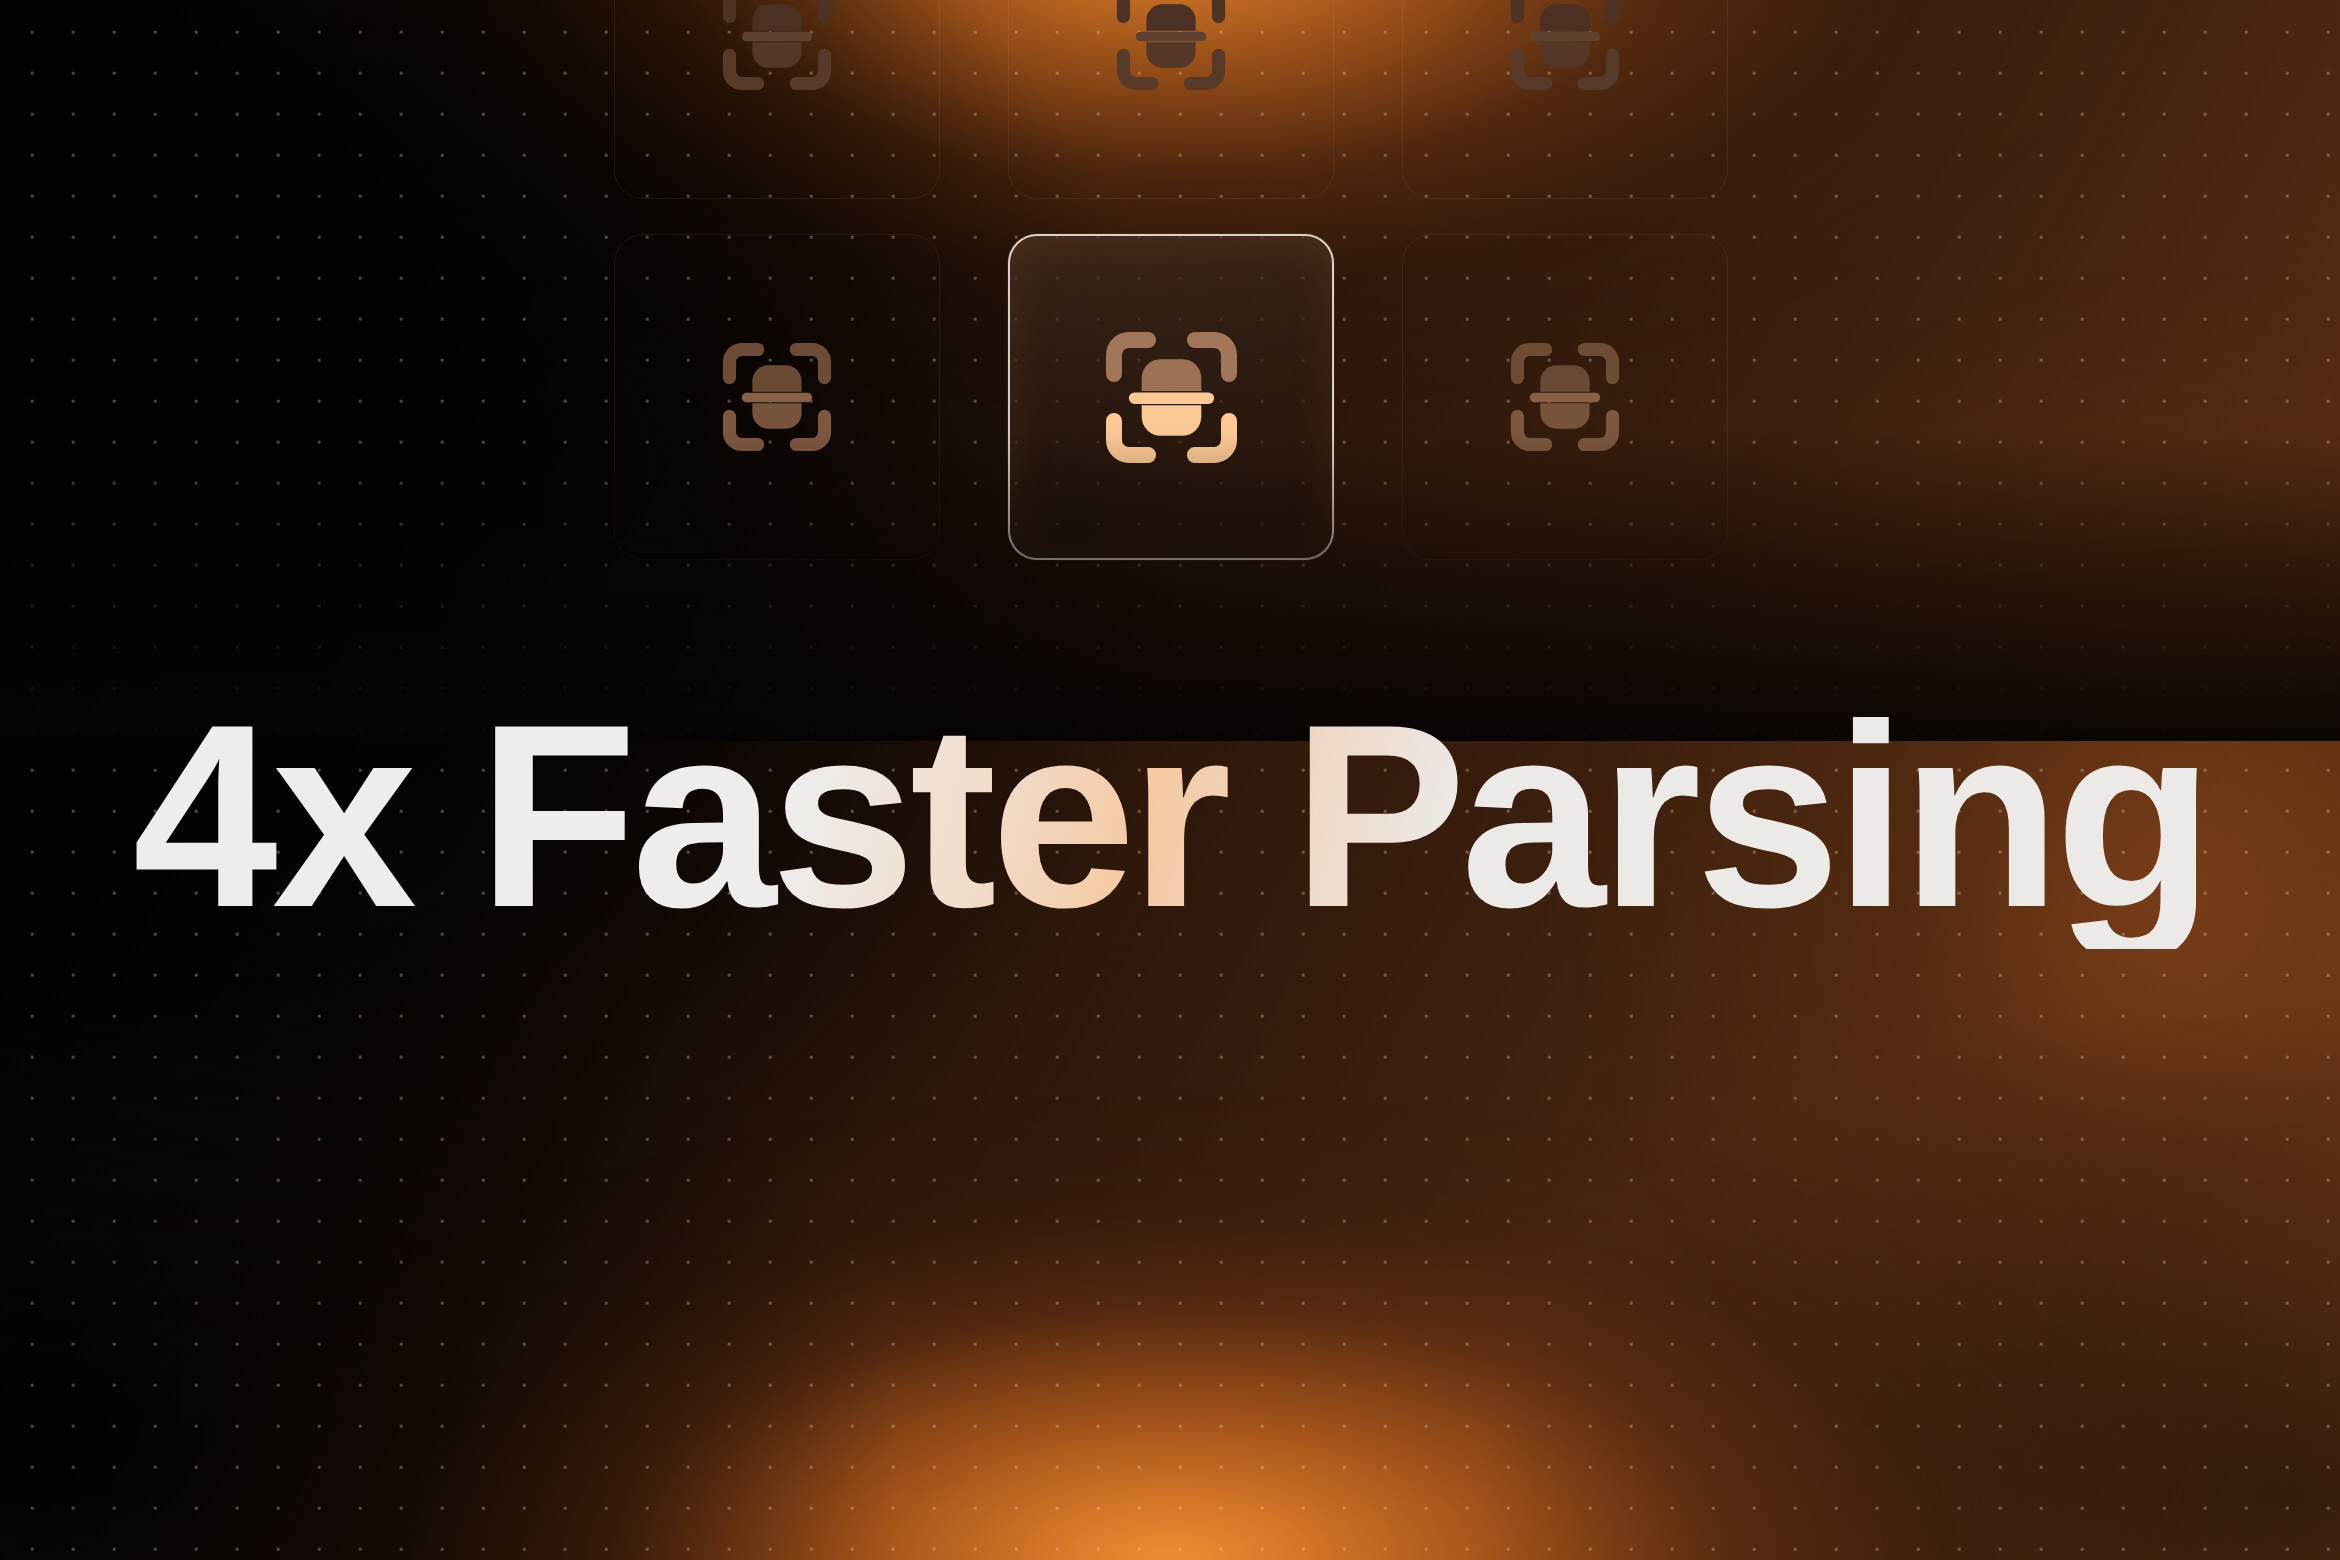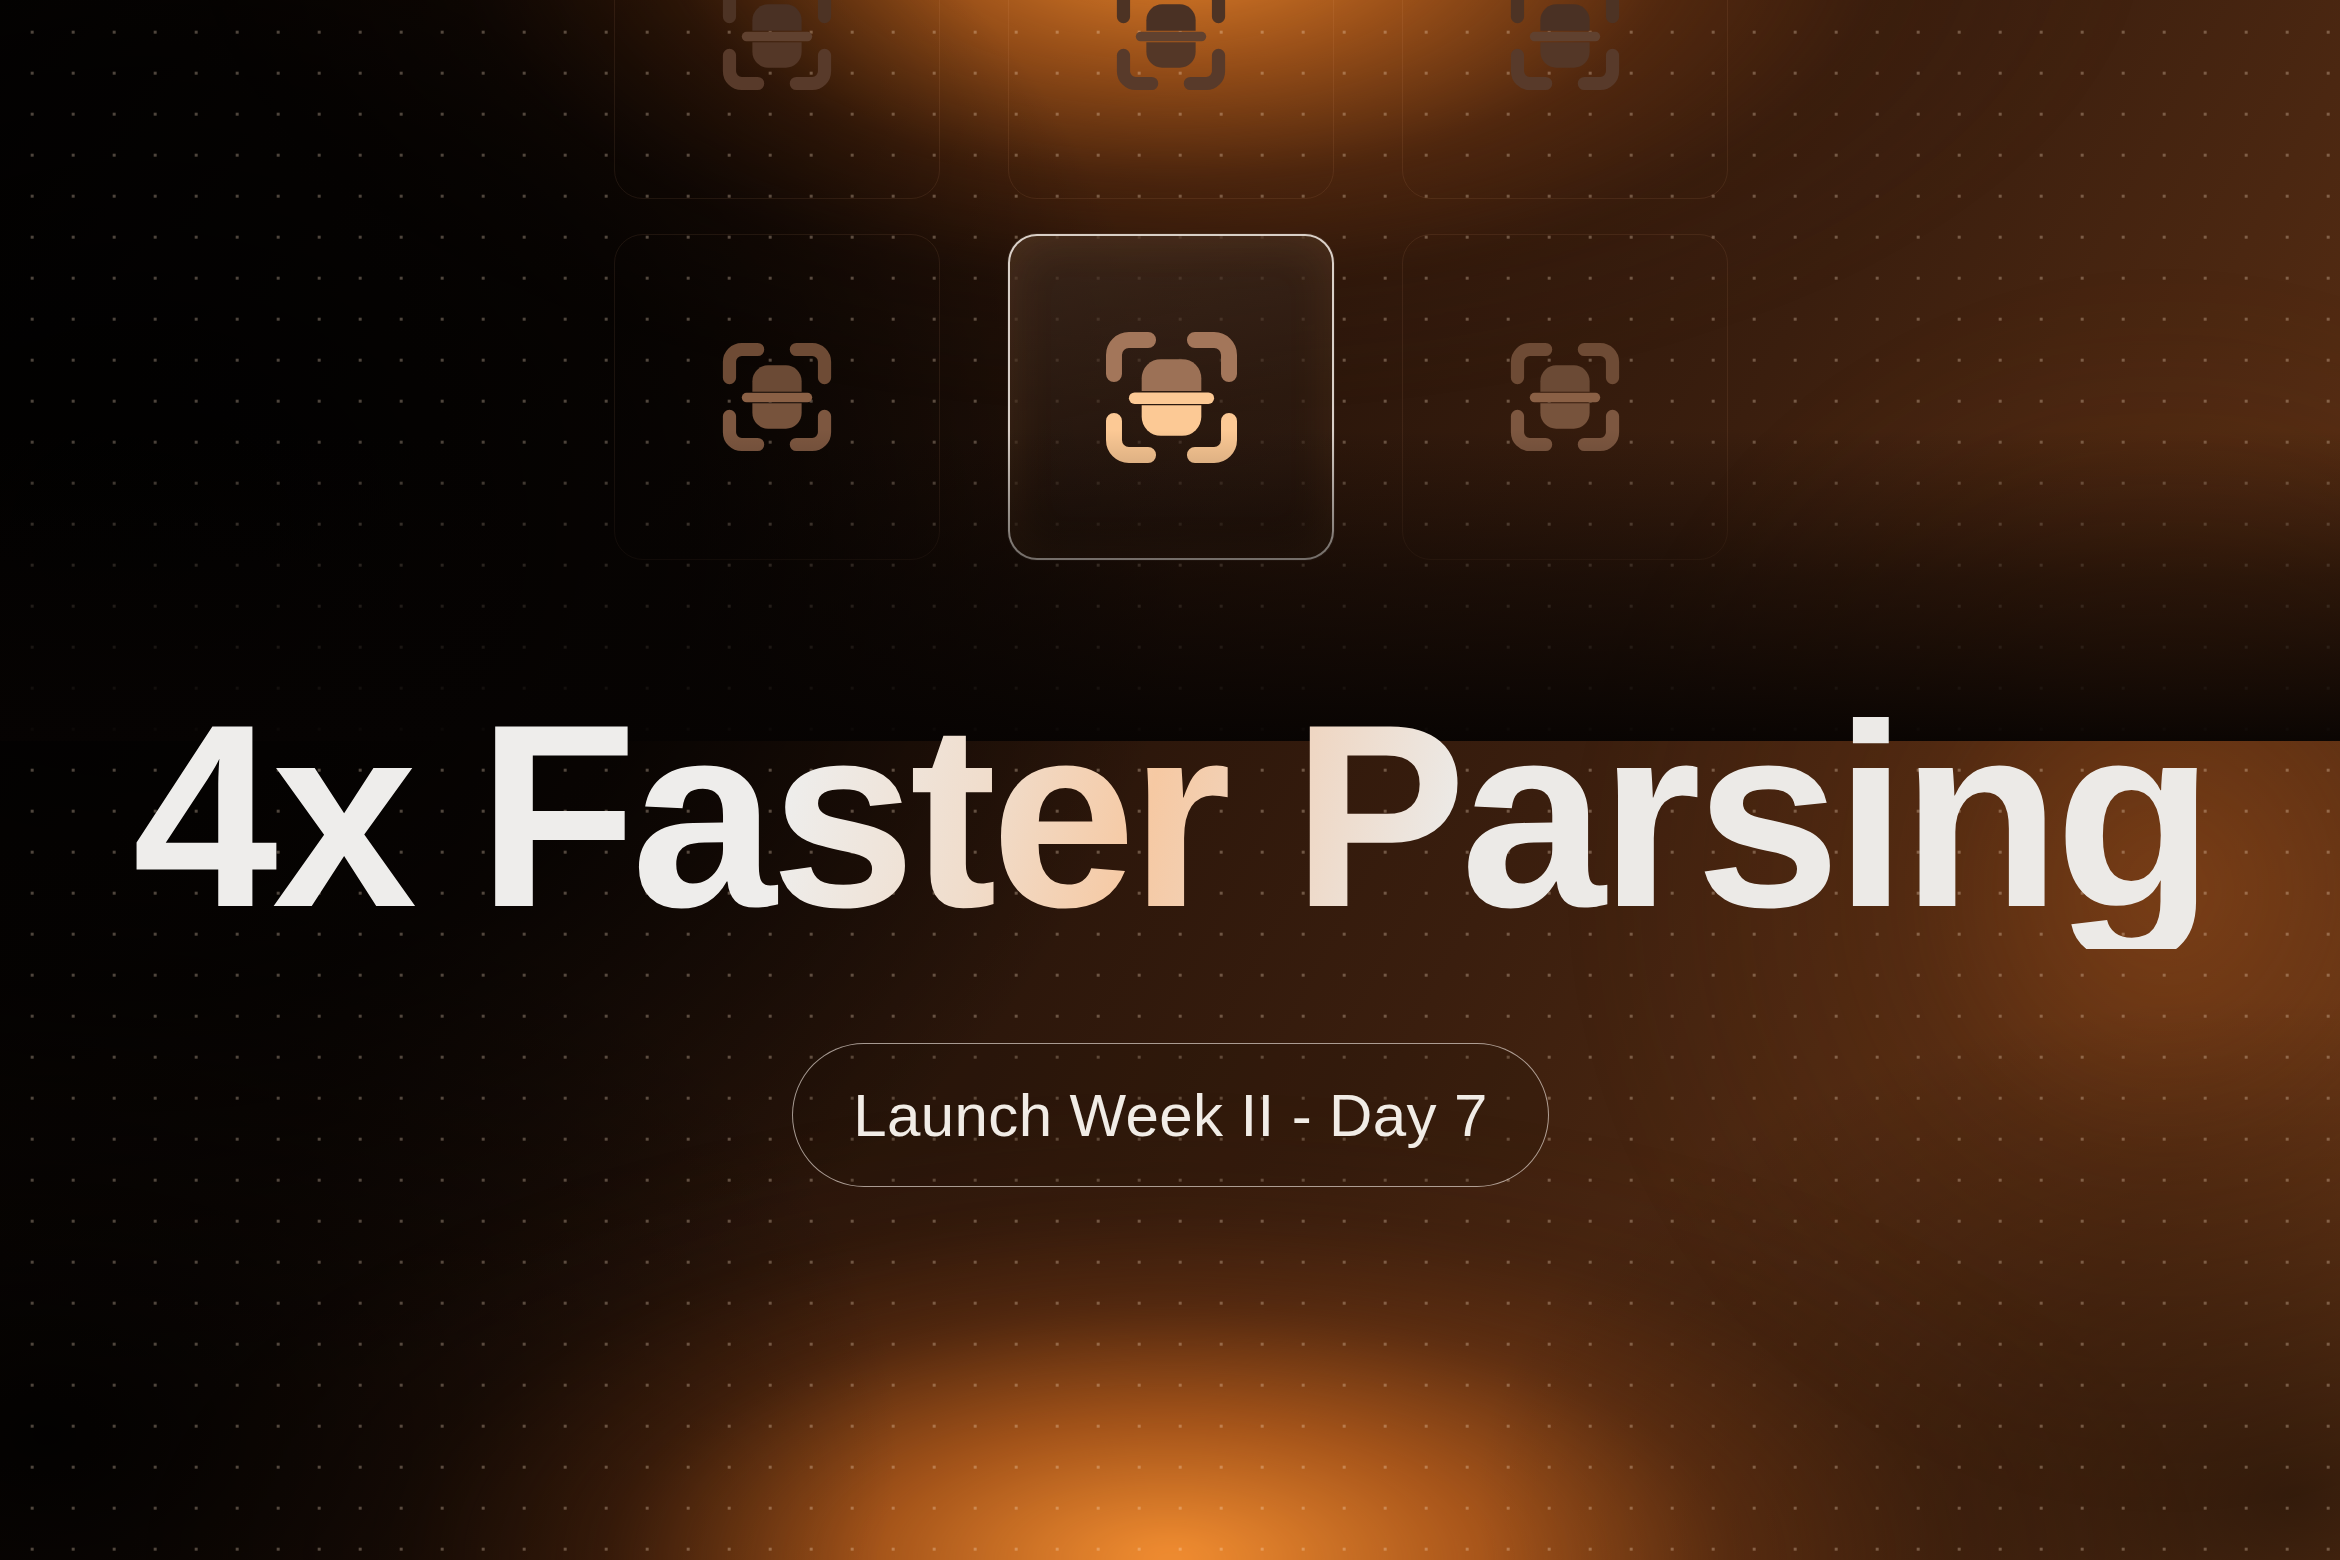--- a/index.html
+++ b/index.html
@@ -327,19 +327,16 @@
       </svg>
     </div>
 
   </div>
 
   <div class="tile-fade"></div>
 
   <div class="content">
     <h1 class="headline">4x Faster Parsing</h1>
 
-    <div class="badge-row">
-      <div class="badge">Launch Week II - Day 7</div>
-    </div>
   </div>
 
 </div>
 
 
 </body></html>

